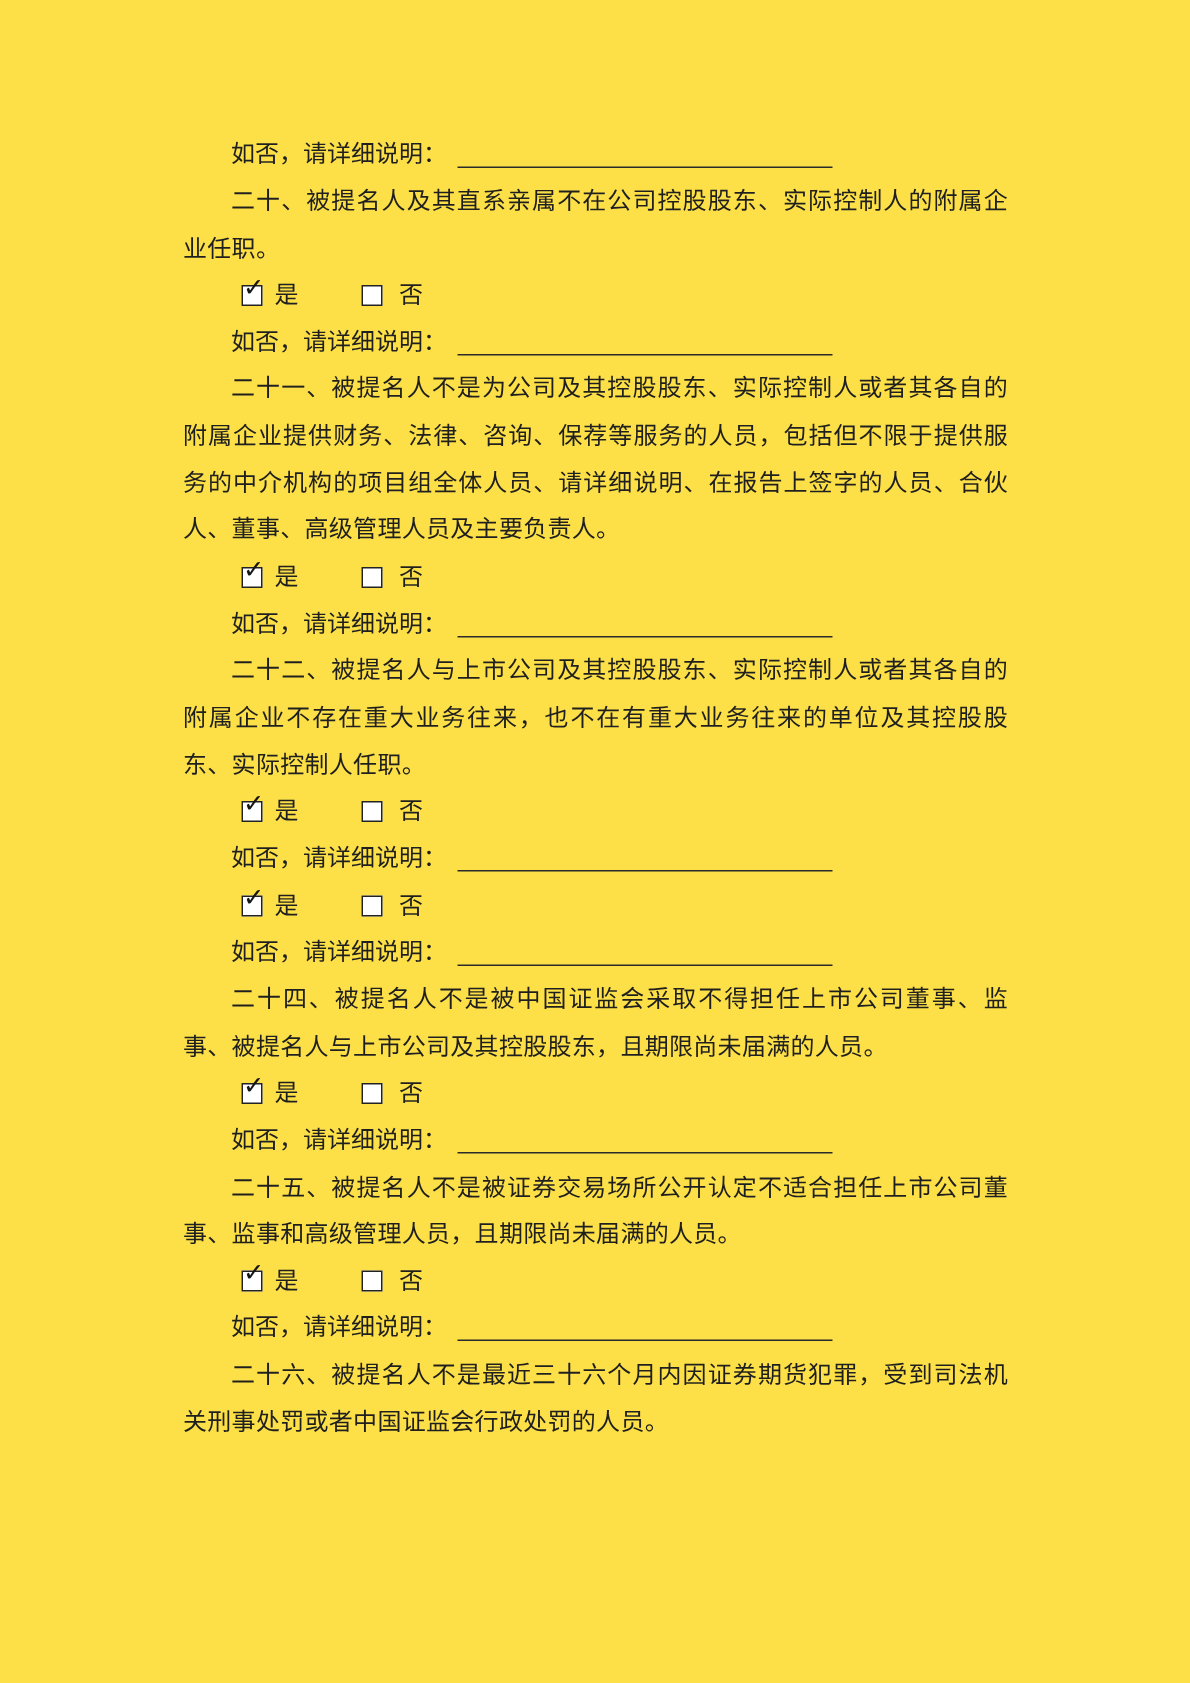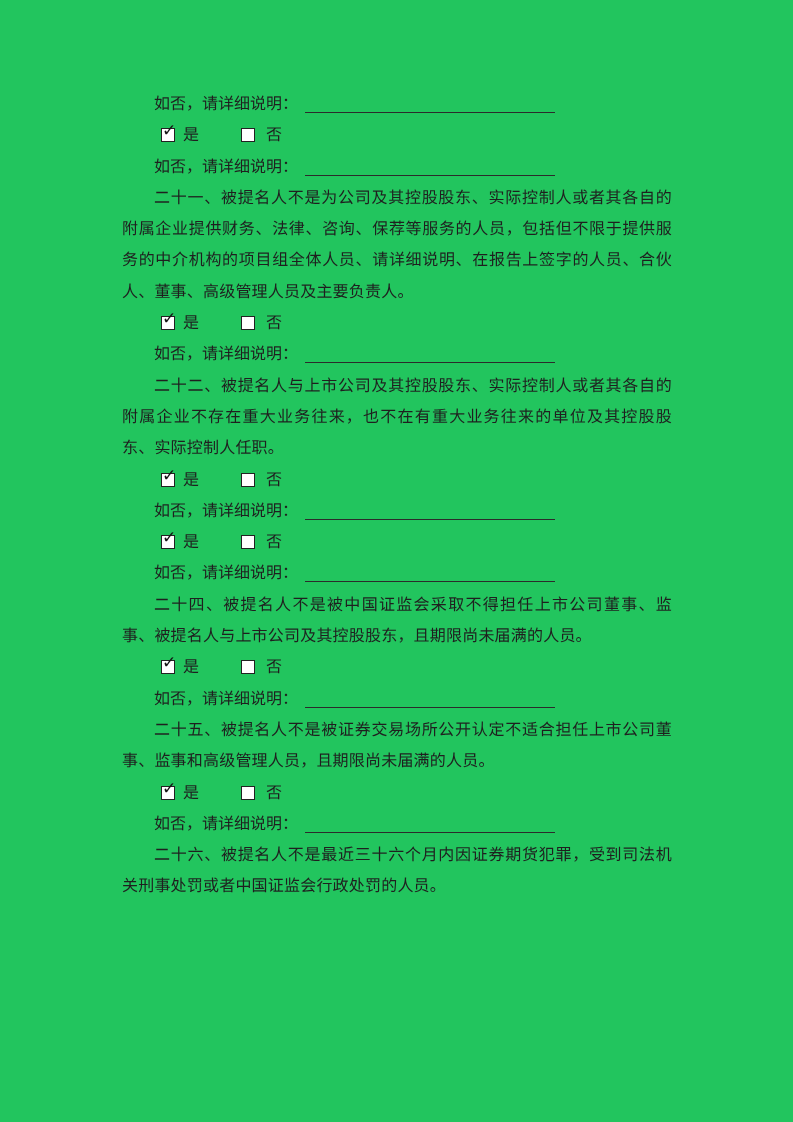--- a/index.html
+++ b/index.html
@@ -3,21 +3,21 @@
 <meta charset="utf-8">
 <title>声明文档</title>
 <style>
   * { margin: 0; padding: 0; box-sizing: border-box; }
   html, body { background: #888; }
   .page {
     position: relative;
     width: 793px;
     height: 1122px;
     margin: 0 auto;
-    background: #22c55e;
+    background: #fde047;
     overflow: hidden;
     font-family: "Liberation Serif", "DejaVu Serif", serif;
   }
   .content {
     position: absolute;
     left: 122px;
     top: 88px;
     width: 550px;
     font-size: 16px;
     line-height: 31.3px;
@@ -71,20 +71,21 @@
 </head>
 <body>
 
 <div class="page">
   <div class="content">
 
     <div class="row followup">
       <span>如否，请详细说明：</span><span class="blank"></span>
     </div>
 
+    <p class="para">二十、被提名人及其直系亲属不在公司控股股东、实际控制人的附属企业任职。</p>
     <div class="row cbrow">
       <span class="cb checked"><span class="tick">✓</span></span><span class="yes-lbl">是</span><span class="cb no-box"></span><span class="no-lbl">否</span>
     </div>
     <div class="row followup">
       <span>如否，请详细说明：</span><span class="blank"></span>
     </div>
 
     <p class="para">二十一、被提名人不是为公司及其控股股东、实际控制人或者其各自的附属企业提供财务、法律、咨询、保荐等服务的人员，包括但不限于提供服务的中介机构的项目组全体人员、请详细说明、在报告上签字的人员、合伙人、董事、高级管理人员及主要负责人。</p>
     <div class="row cbrow">
       <span class="cb checked"><span class="tick">✓</span></span><span class="yes-lbl">是</span><span class="cb no-box"></span><span class="no-lbl">否</span>

